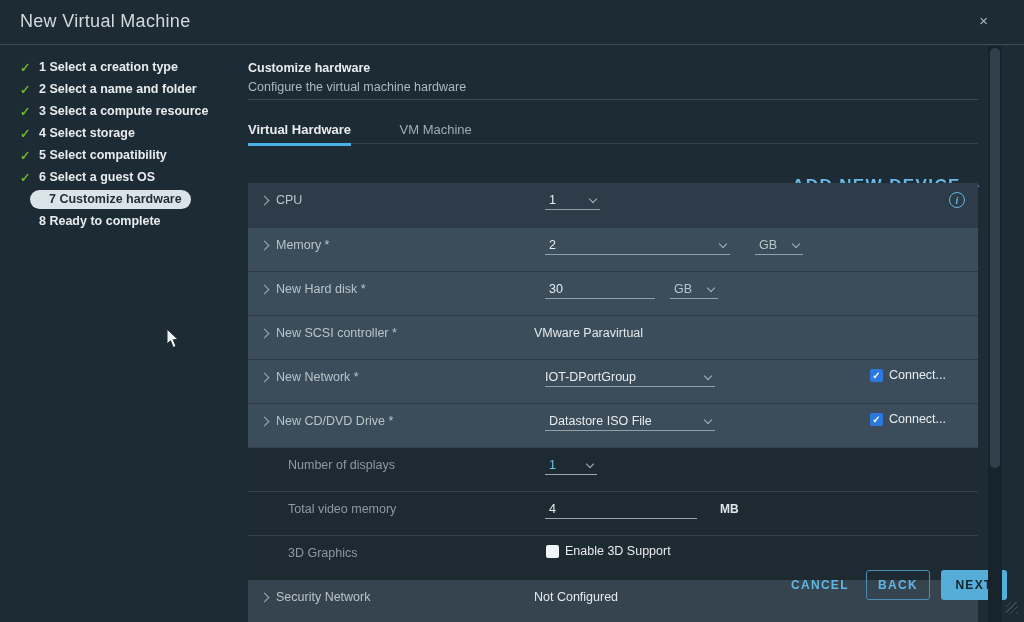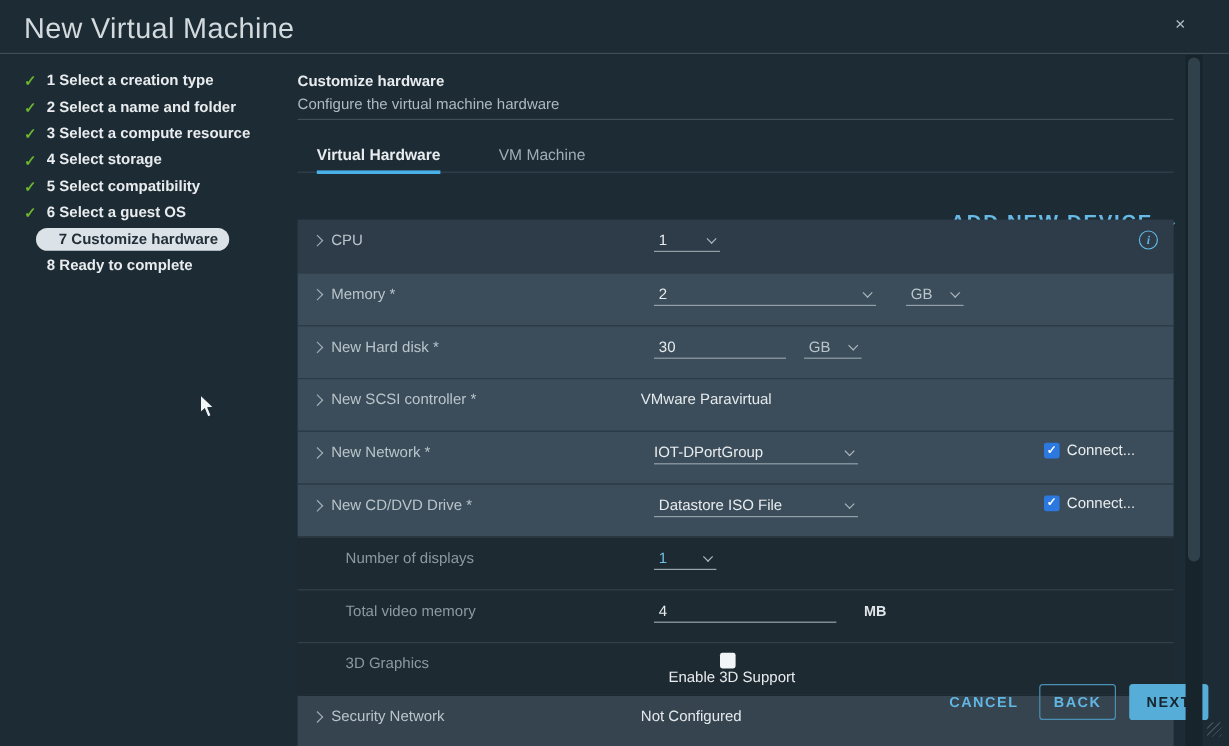--- a/index.html
+++ b/index.html
@@ -3,36 +3,36 @@
 <meta charset="utf-8">
 <style>
   html,body{margin:0;padding:0;}
   body{
     width:1024px;height:622px;position:relative;overflow:hidden;
     background:#1c2b34;color:#e9ecee;
     font-family:"Liberation Sans",sans-serif;
   }
   
   .titlebar{position:absolute;left:0;top:0;width:1024px;height:45px;border-bottom:1px solid #3e4d57;box-sizing:border-box;}
-  .dlg-title{position:absolute;left:20px;top:11px;font-size:24px;font-weight:400;color:#d3dadd;letter-spacing:.3px;}
+  .dlg-title{position:absolute;left:20px;top:11px;font-size:18px;font-weight:400;color:#d3dadd;letter-spacing:.3px;}
   .close-x{position:absolute;right:36px;top:13px;font-size:15px;color:#aeb9bf;cursor:pointer;line-height:1;}
   
   .steps{position:absolute;left:20px;top:56px;width:216px;}
   .step{position:relative;height:22px;display:flex;align-items:center;font-size:12.5px;font-weight:bold;color:#e9ecee;}
   .step .check{width:16px;margin-right:3px;color:#6cb52d;font-size:12.5px;font-weight:bold;text-align:left;}
   .step .spacer{width:19px;}
   .step .pill{background:#dce3e8;color:#222f38;border-radius:10px;padding:2px 9px 3px 19px;margin-left:10px;}
   
   .panel-title{position:absolute;left:248px;top:61px;font-size:12.5px;font-weight:bold;color:#e9ecee;}
   .panel-sub{position:absolute;left:248px;top:80px;font-size:12.5px;color:#aeb9c0;}
   .divider1{position:absolute;left:248px;top:99px;width:730px;height:1px;background:#3e4d57;}
   
   .tabs{position:absolute;left:248px;top:120px;width:730px;height:24px;border-bottom:1px solid #33424c;box-sizing:border-box;}
   .tab{display:inline-block;font-size:13px;margin-right:44px;padding-bottom:6px;cursor:pointer;}
-  .tab.active{color:#e9ecee;font-weight:bold;border-bottom:3px solid #49b0e8;margin-left:16px;}
+  .tab.active{color:#e9ecee;font-weight:bold;border-bottom:3px solid #49b0e8;}
   .tab.inactive{color:#9fadb5;}
   
   .addnew{position:absolute;left:248px;top:176px;width:730px;text-align:right;font-size:17px;font-weight:bold;
           letter-spacing:1.4px;color:#66bae5;cursor:pointer;}
   .addnew .cdown{border-color:#66bae5;margin-left:5px;}
   
   .table{position:absolute;left:248px;top:183px;width:730px;}
   .row{position:relative;height:44px;box-sizing:border-box;}
   .row-dark{background:#2d3c48;}
   .row-light{background:#3b4d5a;border-top:1px solid #2c3a45;padding-left:36px;}
@@ -218,21 +218,21 @@
   <div class="row row-sub">
     <span class="row-label sub-label">Total video memory</span>
     <div class="ctrl uline" style="left:297px;width:152px;">
       <span class="val" style="margin-left:4px;">4</span>
     </div>
     <span class="unit-label">MB</span>
   </div>
 
   <div class="row row-sub">
     <span class="row-label sub-label">3D Graphics</span>
-    <div class="connect" style="left:309px;flex-direction:column;">
+    <div class="connect" style="left:298px;">
       <span class="cbox unchecked"></span>
       <span>Enable 3D Support</span>
     </div>
   </div>
 
   <div class="row row-med">
     <span class="chev-right"></span>
     <span class="row-label">Security Network</span>
     <span class="plain">Not Configured</span>
   </div>

